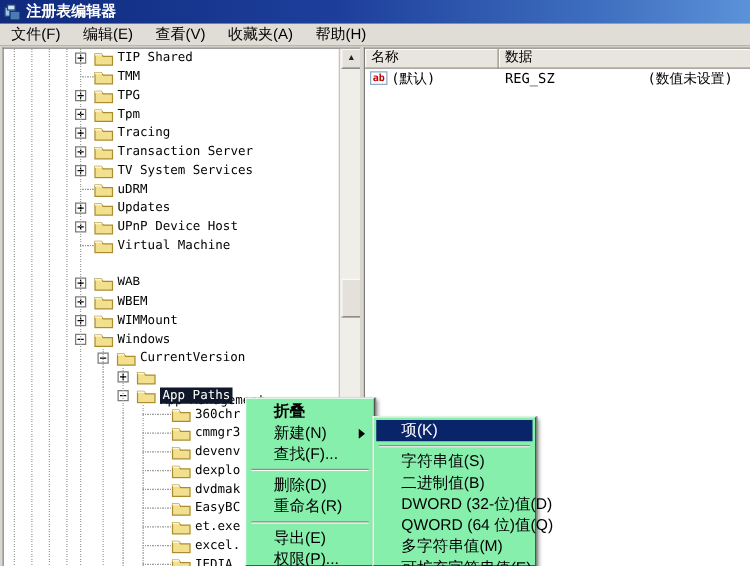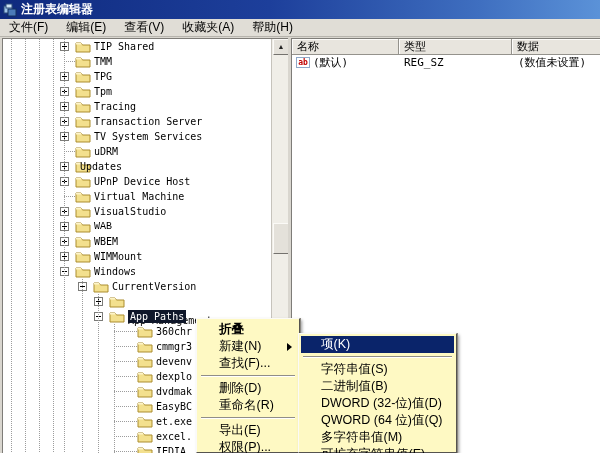--- a/index.html
+++ b/index.html
@@ -56,26 +56,26 @@
   .hcell{height:16px;line-height:15px;box-sizing:border-box;padding-left:5px;
     border-right:1px solid #94928c;border-bottom:1px solid #94928c;
     box-shadow:inset 1px 1px 0 #fdfcfa;}
   .lrow{position:absolute;left:0;top:17px;width:100%;height:15px;font-size:11px;}
   #ab-icon{position:absolute;left:4px;top:1px;width:14px;height:11px;background:#fff;
     border:1px solid #8fa8c8;box-sizing:border-box;color:#c00000;font-size:8px;
     font-weight:bold;line-height:9px;text-align:center;}
   .lcell{position:absolute;top:0;height:15px;line-height:14px;white-space:nowrap;}
 
   
-  .menu{position:absolute;background:#fef9c3;
+  .menu{position:absolute;background:#86efac;
     border:1px solid;border-color:#fbfaf7 #55534f #55534f #fbfaf7;
     box-shadow:1px 0 0 #8a8781,0 1px 0 #8a8781,2px 2px 3px rgba(0,0,0,.4);
     padding:2px;box-sizing:border-box;z-index:10;font-size:12.5px;}
   #ctxmenu{left:196px;top:318px;width:104px;height:135px;}
-  #submenu{left:298px;top:333px;width:159px;height:120px;z-index:11;}
+  #submenu{left:298px;top:333px;width:131px;height:120px;z-index:11;}
   .mitem{position:relative;height:17px;line-height:17px;padding-left:20px;
     white-space:nowrap;color:#000;}
   .mitem.bold{font-weight:bold;}
   .mitem.hl{background:#0a246a;color:#fff;}
   .msep{height:1px;background:#908e88;border-bottom:1px solid #fff;margin:3px 2px;}
   .subarrow{position:absolute;right:5px;top:5px;width:0;height:0;
     border-left:5px solid #000;border-top:4px solid transparent;border-bottom:4px solid transparent;}
 </style>
 </head>
 <body>
@@ -182,51 +182,40 @@
     </div>
     <div class="trow" style="top: 120px;">
       <div class="ebox" style="left: 57px;">
         <span class="h"></span>
         <span class="v"></span>
       </div>
       <svg class="ficon" viewBox="0 0 16 13" style="left: 72px;">
         <path d="M1 3 l5 0 1.5 2 L15 5 15 12 1 12 z" fill="#f3e08e" stroke="#ab8d2f" stroke-width="1"></path>
         <path d="M1 3 l5 0 1 1.4 -6 0 z" fill="#fdf4c8"></path>
       </svg>
-      <span class="tlabel mono" style="left: 77px; text-align: right;">Updates</span>
+      <span class="tlabel mono" style="left: 91px; text-align: right;">Updates</span>
     </div>
     <div class="trow" style="top: 135px;">
       <div class="ebox" style="left: 57px;">
         <span class="h"></span>
         <span class="v"></span>
       </div>
       <svg class="ficon" viewBox="0 0 16 13" style="left: 72px;">
         <path d="M1 3 l5 0 1.5 2 L15 5 15 12 1 12 z" fill="#f3e08e" stroke="#ab8d2f" stroke-width="1"></path>
         <path d="M1 3 l5 0 1 1.4 -6 0 z" fill="#fdf4c8"></path>
       </svg>
       <span class="tlabel mono" style="left: 91px;">UPnP Device Host</span>
     </div>
     <div class="trow" style="top: 150px;">
       <div class="dash" style="left: 61px; width: 11px;"></div>
       <svg class="ficon" viewBox="0 0 16 13" style="left: 72px;">
         <path d="M1 3 l5 0 1.5 2 L15 5 15 12 1 12 z" fill="#f3e08e" stroke="#ab8d2f" stroke-width="1"></path>
         <path d="M1 3 l5 0 1 1.4 -6 0 z" fill="#fdf4c8"></path>
       </svg>
       <span class="tlabel mono" style="left: 91px;">Virtual Machine</span>
-    </div>
-    <div class="trow" style="top: 165px;">
-      <div class="ebox" style="left: 57px;">
-        <span class="h"></span>
-        <span class="v"></span>
-      </div>
-      <svg class="ficon" viewBox="0 0 16 13" style="left: 72px;">
-        <path d="M1 3 l5 0 1.5 2 L15 5 15 12 1 12 z" fill="#f3e08e" stroke="#ab8d2f" stroke-width="1"></path>
-        <path d="M1 3 l5 0 1 1.4 -6 0 z" fill="#fdf4c8"></path>
-      </svg>
-      <span class="tlabel mono" style="left: 91px;">VisualStudio</span>
     </div>
     <div class="trow" style="top: 180px;">
       <div class="ebox" style="left: 57px;">
         <span class="h"></span>
         <span class="v"></span>
       </div>
       <svg class="ficon" viewBox="0 0 16 13" style="left: 72px;">
         <path d="M1 3 l5 0 1.5 2 L15 5 15 12 1 12 z" fill="#f3e08e" stroke="#ab8d2f" stroke-width="1"></path>
         <path d="M1 3 l5 0 1 1.4 -6 0 z" fill="#fdf4c8"></path>
       </svg>
@@ -378,21 +367,20 @@
     <div class="vguide" style="left: 61px; top: 0px; height: 415px;"></div>
     <div class="vguide" style="left: 79px; top: 240px; height: 175px;"></div>
     <div class="vguide" style="left: 95px; top: 255px; height: 160px;"></div>
     <div class="vguide" style="left: 111px; top: 285px; height: 130px;"></div>
   </div>
 <div id="splitter"></div>
 
 <div id="listpanel">
   <div id="listheader">
     <div class="hcell" style="width:107px">名称</div>
-    <div class="hcell" style="width:113px">类型</div>
     <div class="hcell" style="flex:1">数据</div>
   </div>
   <div class="lrow">
     <span id="ab-icon" class="mono">ab</span>
     <span class="lcell mono" style="left:21px">(默认)</span>
     <span class="lcell mono" style="left:112px">REG_SZ</span>
     <span class="lcell mono" style="left:226px">(数值未设置)</span>
   </div>
 </div>
 

